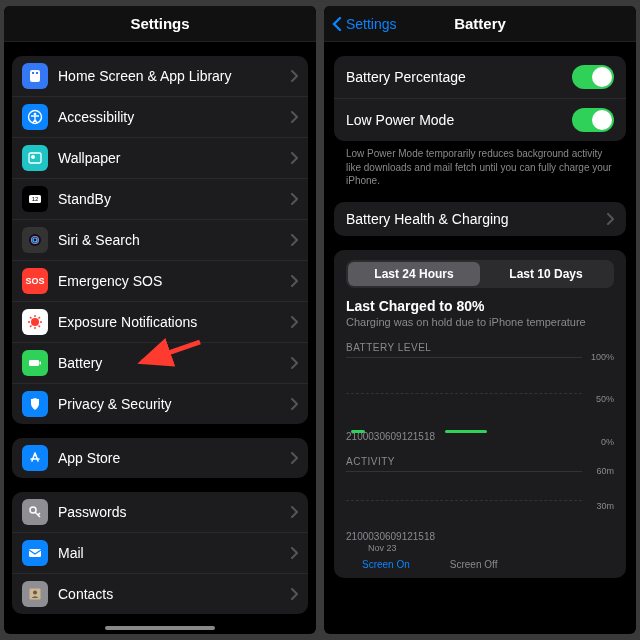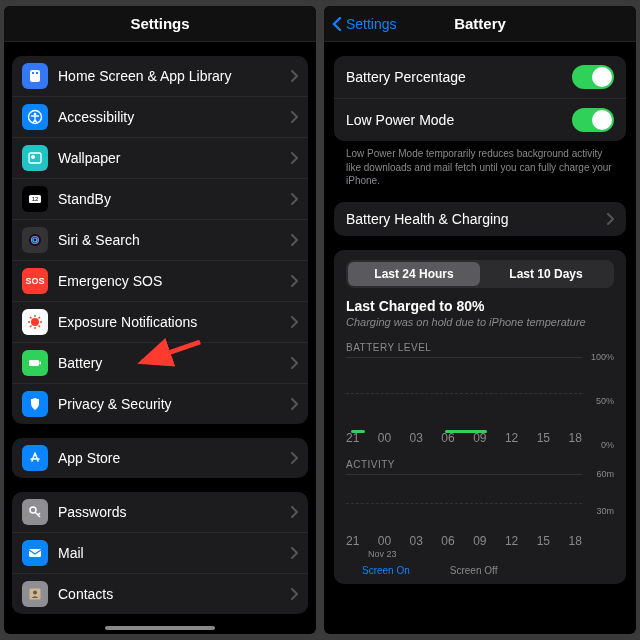--- a/index.html
+++ b/index.html
@@ -87,33 +87,33 @@
   
   .seg {
     display: flex; background: #2c2c2e; border-radius: 8px; padding: 2px;
   }
   .seg > div {
     flex: 1; text-align: center; font-size: 12px; font-weight: 600;
     padding: 5px 0; border-radius: 6px; color: #fff;
   }
   .seg > .on { background: #5a5a5e; }
   .charge-title { font-size: 14px; font-weight: 600; margin-top: 10px; }
-  .charge-sub { font-size: 11px; color: #8a8a8e; margin-top: 2px; font-style: italic; }
+  .charge-sub { font-size: 11px; color: #8a8a8e; margin-top: 2px; }
   .sec-label { font-size: 10px; color: #8a8a8e; letter-spacing: .5px; margin-top: 14px; }
   
   .chart-wrap { position: relative; margin-top: 4px; }
   .chart {
     position: relative; height: 72px; width: 88%;
     border-top: 1px solid #333;
   }
   .grid { position:absolute; left:0; right:0; border-top:1px dashed #333; }
   .bars { position:absolute; left:0; right:0; bottom:0; top:0; display:flex; align-items:flex-end; gap:1px; }
   .bar { flex:1; position:relative; }
   .bar > i { display:block; position:absolute; left:0; right:0; bottom:0; }
-  .xaxis { display:flex; width:88%; font-size:12px; color:#8a8a8e; margin-top:2px; justify-content:space-between;}
+  .xaxis { display:flex; width:88%; font-size:10px; color:#8a8a8e; margin-top:2px; justify-content:flex-start;}
   .yaxis { position:absolute; right:0; top:0; bottom:0; width:10%; font-size:9px; color:#8a8a8e; }
   .yaxis span { position:absolute; right:0; transform:translateY(-50%); }
   .chart-green-line { position:absolute; left:0; bottom:-4px; height:3px; background:#30d158; border-radius:2px; }
   .legend { display:flex; gap:40px; font-size:10px; color:#0a84ff; margin-top:6px; align-items:center;margin-left:16px; }
   .legend .off { color:#8a8a8e; }
   
   .arrow {
     position:absolute;
   }
   

